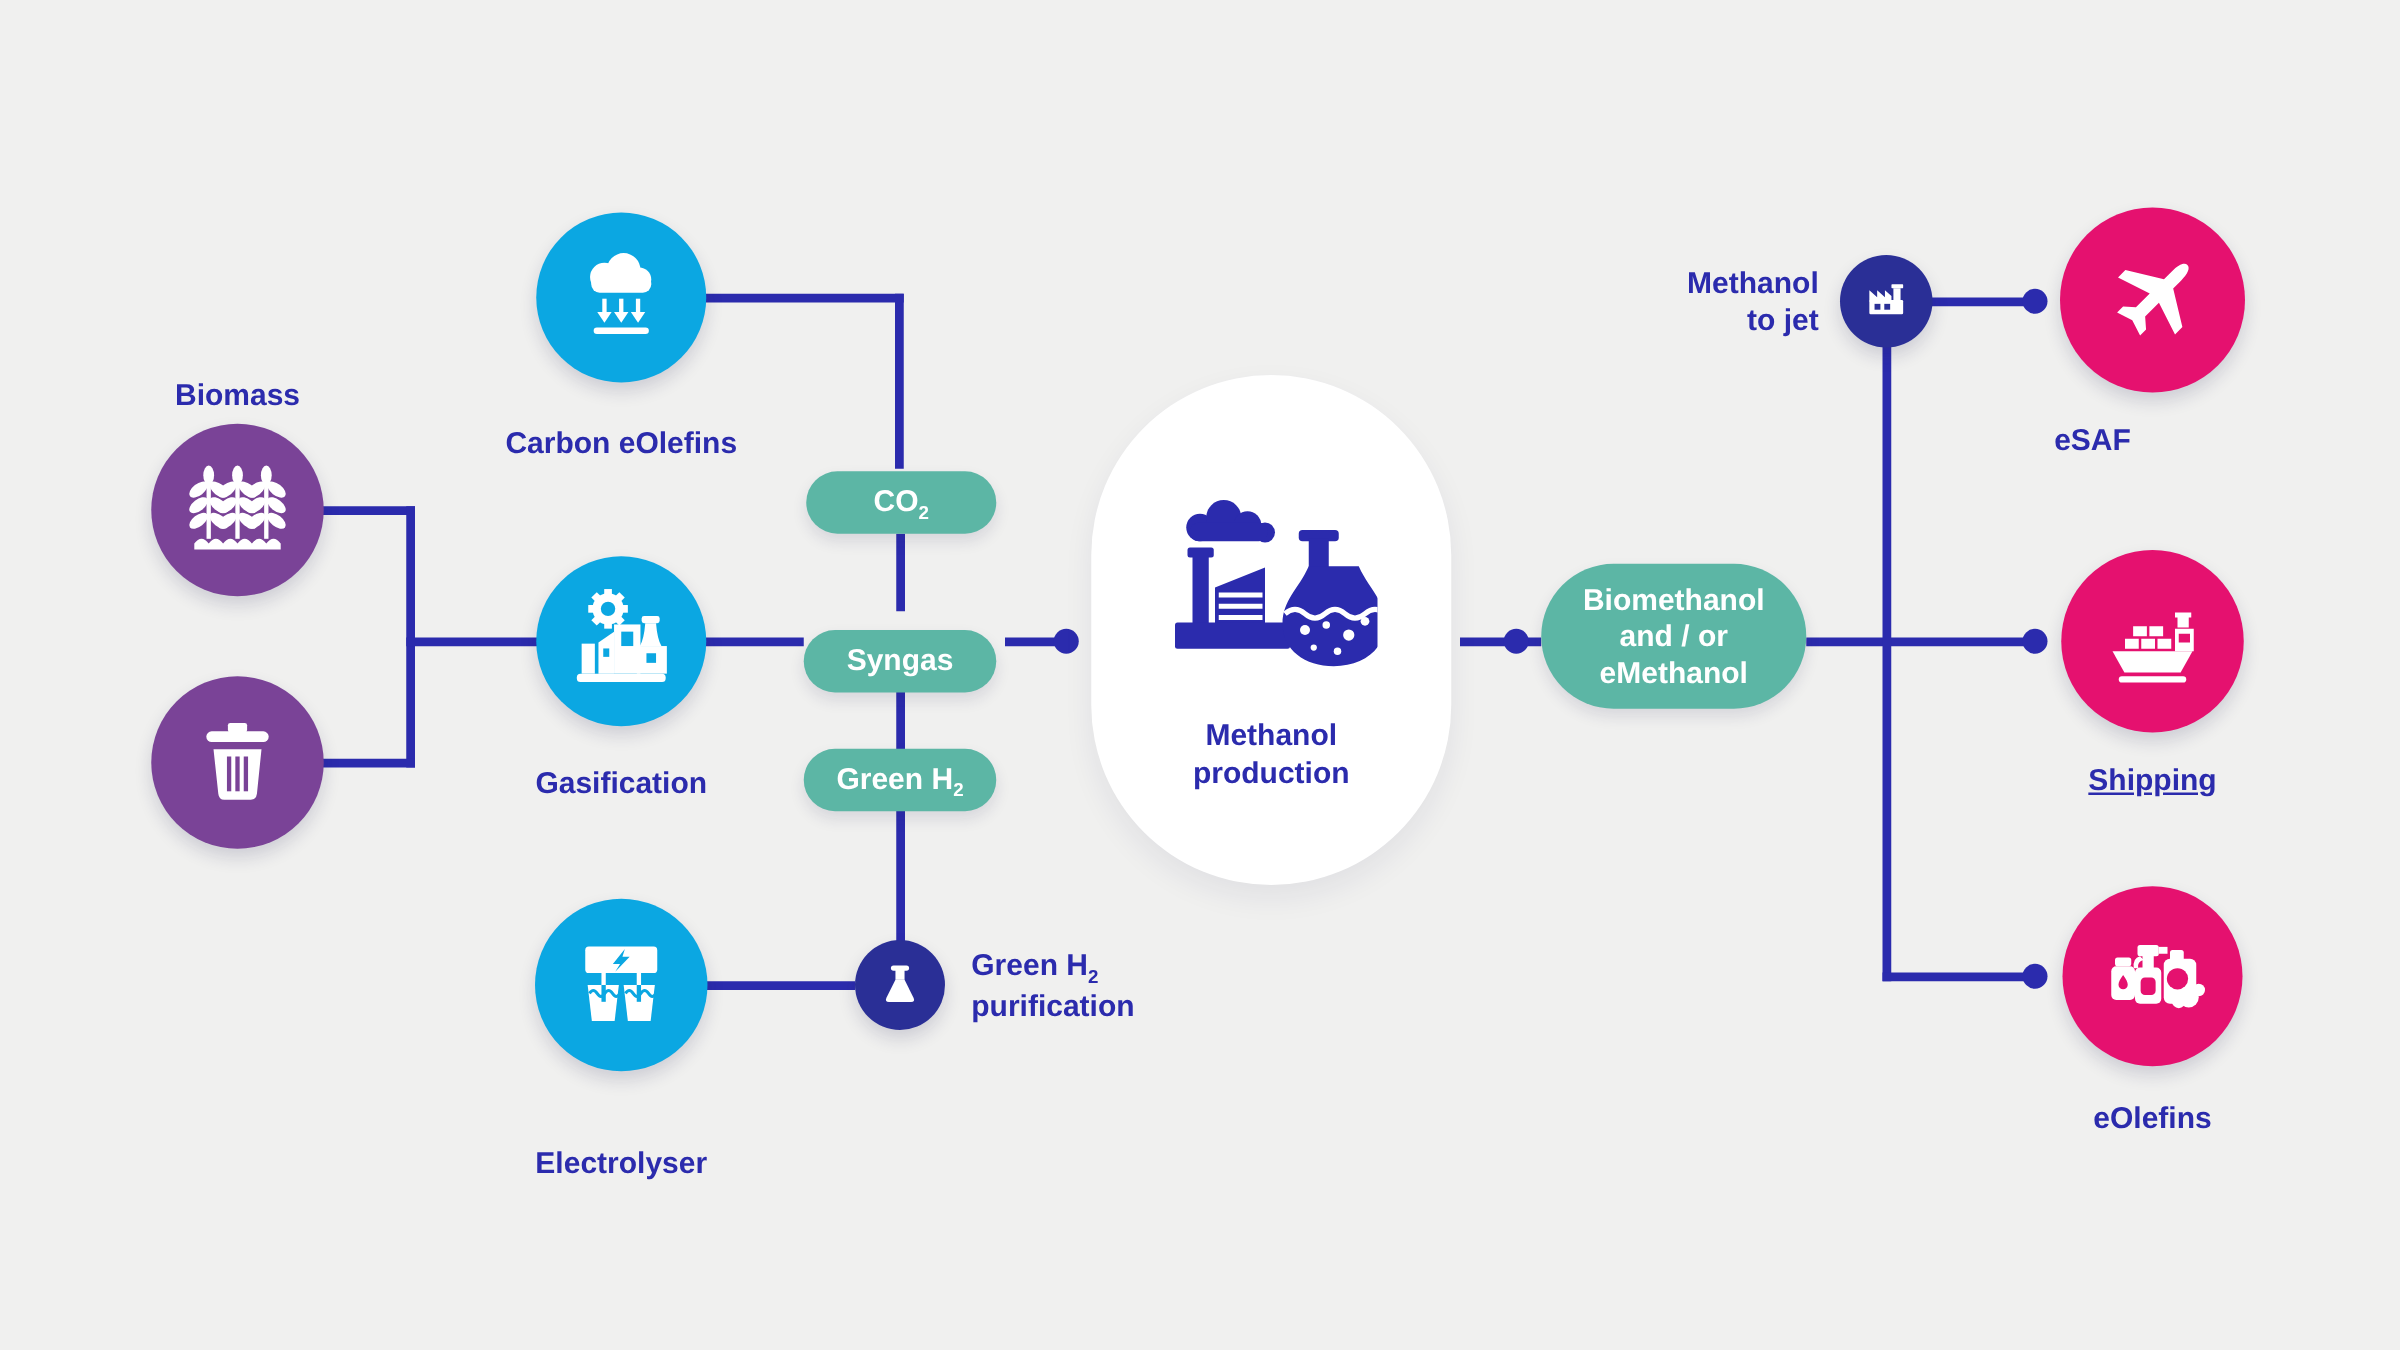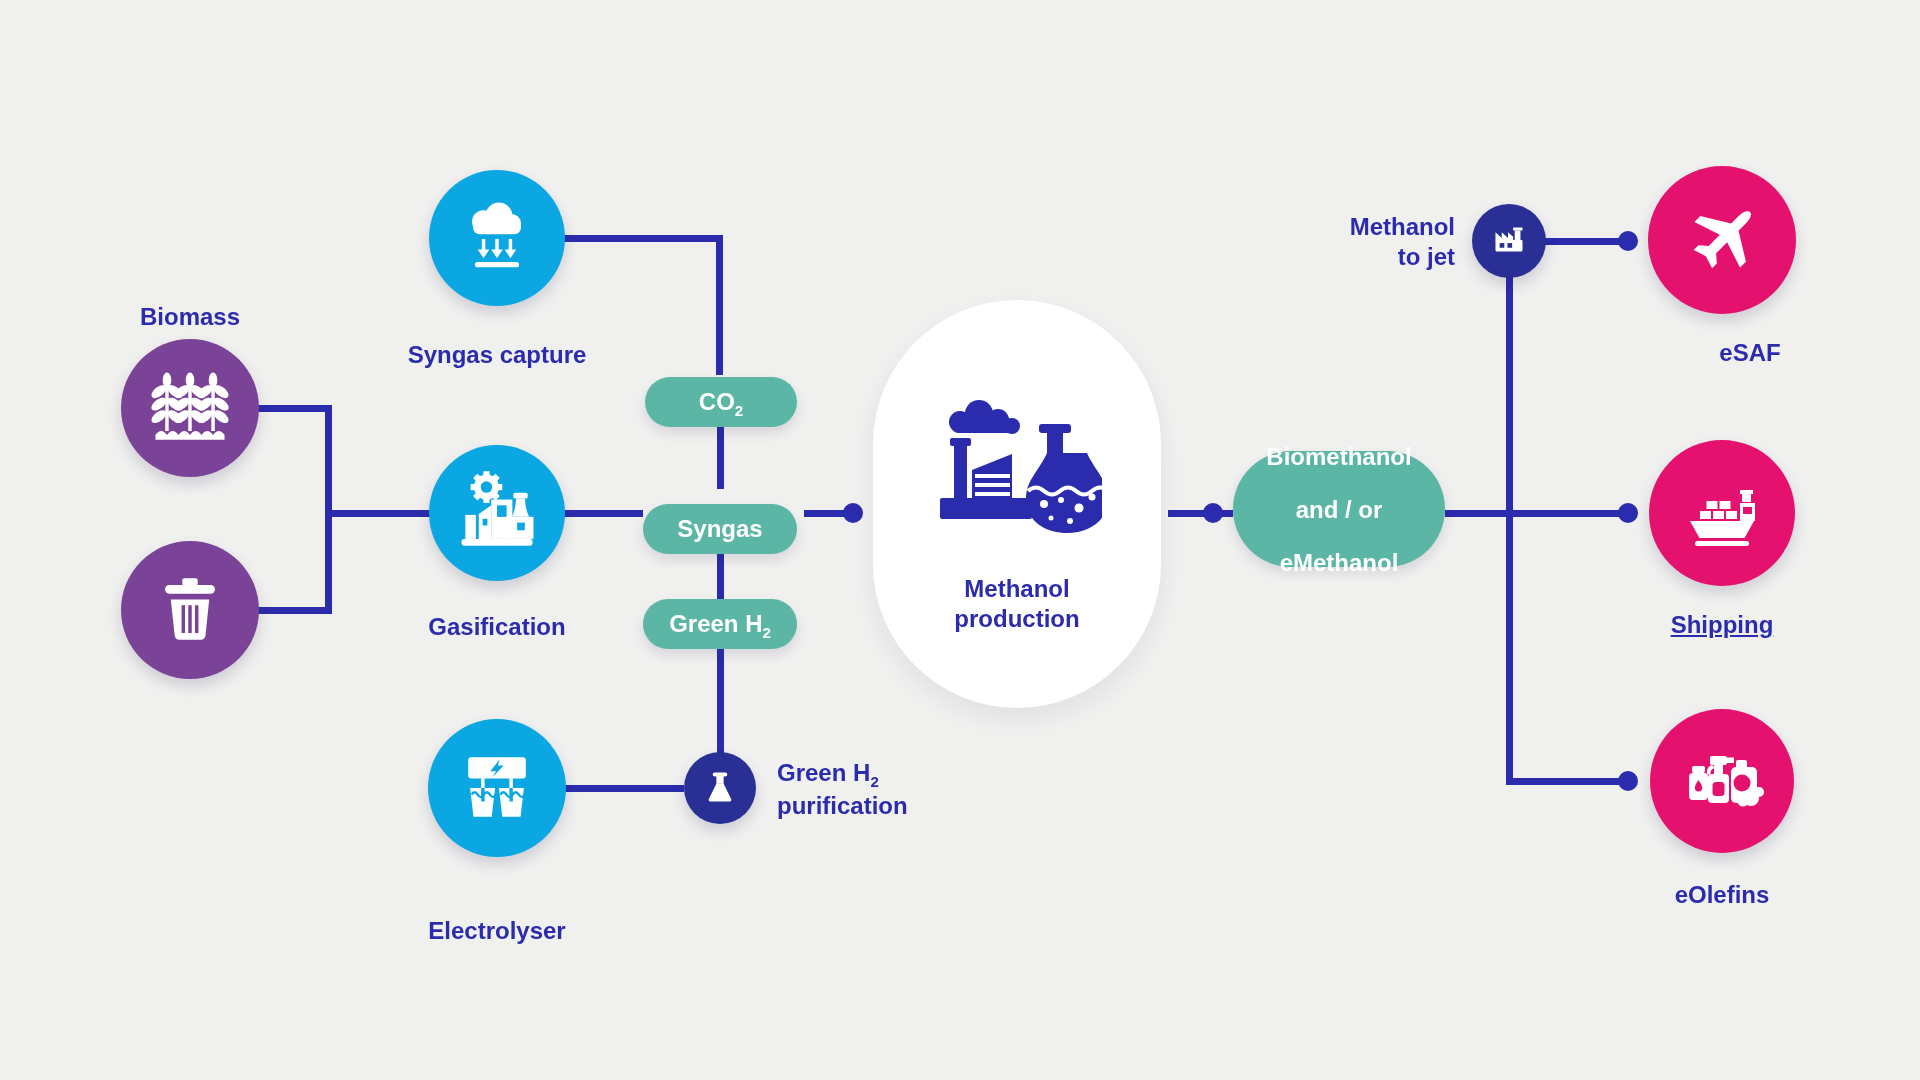--- a/index.html
+++ b/index.html
@@ -122,21 +122,21 @@
       <rect x="25" y="31" width="50" height="15" rx="7"></rect>
       <rect x="34.2" y="51" width="3.6" height="12"></rect>
         <path d="M30,62 h12 l-6,9 z"></path>
       <rect x="48.2" y="51" width="3.6" height="12"></rect>
         <path d="M44,62 h12 l-6,9 z"></path>
       <rect x="62.2" y="51" width="3.6" height="12"></rect>
         <path d="M58,62 h12 l-6,9 z"></path>
       <rect x="27" y="75" width="46" height="5.5" rx="2.75"></rect>
     </svg>
   </div>
-  <div class="lbl" style="left:360px;top:340px;width:274px;">Syngas capture</div>
+  <div class="lbl" style="left:360px;top:340px;width:274px;">Carbon eOlefins</div>
 
   <div class="circle c-cyan" style="left:429px;top:445px;width:136px;height:136px;">
     <svg width="96" height="96" viewBox="0 0 100 100" fill="#fff">
       <rect x="13" y="77" width="74" height="7" rx="3"></rect>
       <rect x="17" y="52" width="11" height="25"></rect>
       <path d="M31,77 V51 L44,42 V77 Z"></path>
       <rect x="35" y="56" width="5" height="7" style="fill:var(--cyan,#0ba7e2)"></rect>
       <rect x="44" y="36" width="22" height="41"></rect>
       <rect x="50" y="42" width="10" height="12" style="fill:var(--cyan,#0ba7e2)"></rect>
       <rect x="67" y="29" width="15" height="6" rx="2"></rect>
@@ -223,21 +223,21 @@
         <circle cx="160" cy="101" r="3.5" fill="#fff"></circle>
           <circle cx="119" cy="122" r="2.5" fill="#fff"></circle>
       </svg>
     </div>
   </div>
   <div class="lbl" style="left:897px;top:574px;width:240px;">
     <div>Methanol</div>
     <div>production</div>
   </div>
 
-  <div class="pill" style="left:1233px;top:451px;width:212px;height:116px;border-radius:59px;line-height:29px;gap:24px;">
+  <div class="pill" style="left:1233px;top:451px;width:212px;height:116px;border-radius:59px;line-height:29px;">
     <div>Biomethanol</div>
     <div>and / or</div>
     <div>eMethanol</div>
   </div>
 
   <div class="lbl" style="left:1235px;top:212px;width:220px;text-align:right;">
     <div>Methanol</div>
     <div>to jet</div>
   </div>
   <div class="circle c-navy" style="left:1472px;top:204px;width:74px;height:74px;">
@@ -251,21 +251,21 @@
     </svg>
   </div>
 
   <div class="circle c-pink" style="left:1648px;top:166px;width:148px;height:148px;">
     <svg width="104" height="104" viewBox="0 0 100 100" fill="#fff">
       <g transform="rotate(45 50 50)">
         <path d="M50,12 c3.2,0 5,4.5 5,12 v8.5 l26,16 v8 l-26,-8.5 v15 l7.5,6.5 v6.5 l-12.5,-4 l-12.5,4 v-6.5 l7.5,-6.5 v-15 l-26,8.5 v-8 l26,-16 V24 c0,-7.5 1.8,-12 5,-12 z"></path>
       </g>
     </svg>
   </div>
-  <div class="lbl" style="left:1630px;top:338px;width:240px;">eSAF</div>
+  <div class="lbl" style="left:1554px;top:338px;width:240px;">eSAF</div>
 
   <div class="circle c-pink" style="left:1649px;top:440px;width:146px;height:146px;">
     <svg width="100" height="100" viewBox="0 0 100 100" fill="#fff">
       <rect x="34.5" y="38" width="11" height="8"></rect>
         <rect x="47.5" y="38" width="11" height="8"></rect>
       <rect x="28" y="48" width="11" height="8"></rect>
         <rect x="41" y="48" width="11" height="8"></rect>
         <rect x="54" y="48" width="11" height="8"></rect>
       <rect x="70" y="30" width="9" height="9"></rect>
         <rect x="68" y="27" width="13" height="4"></rect>

